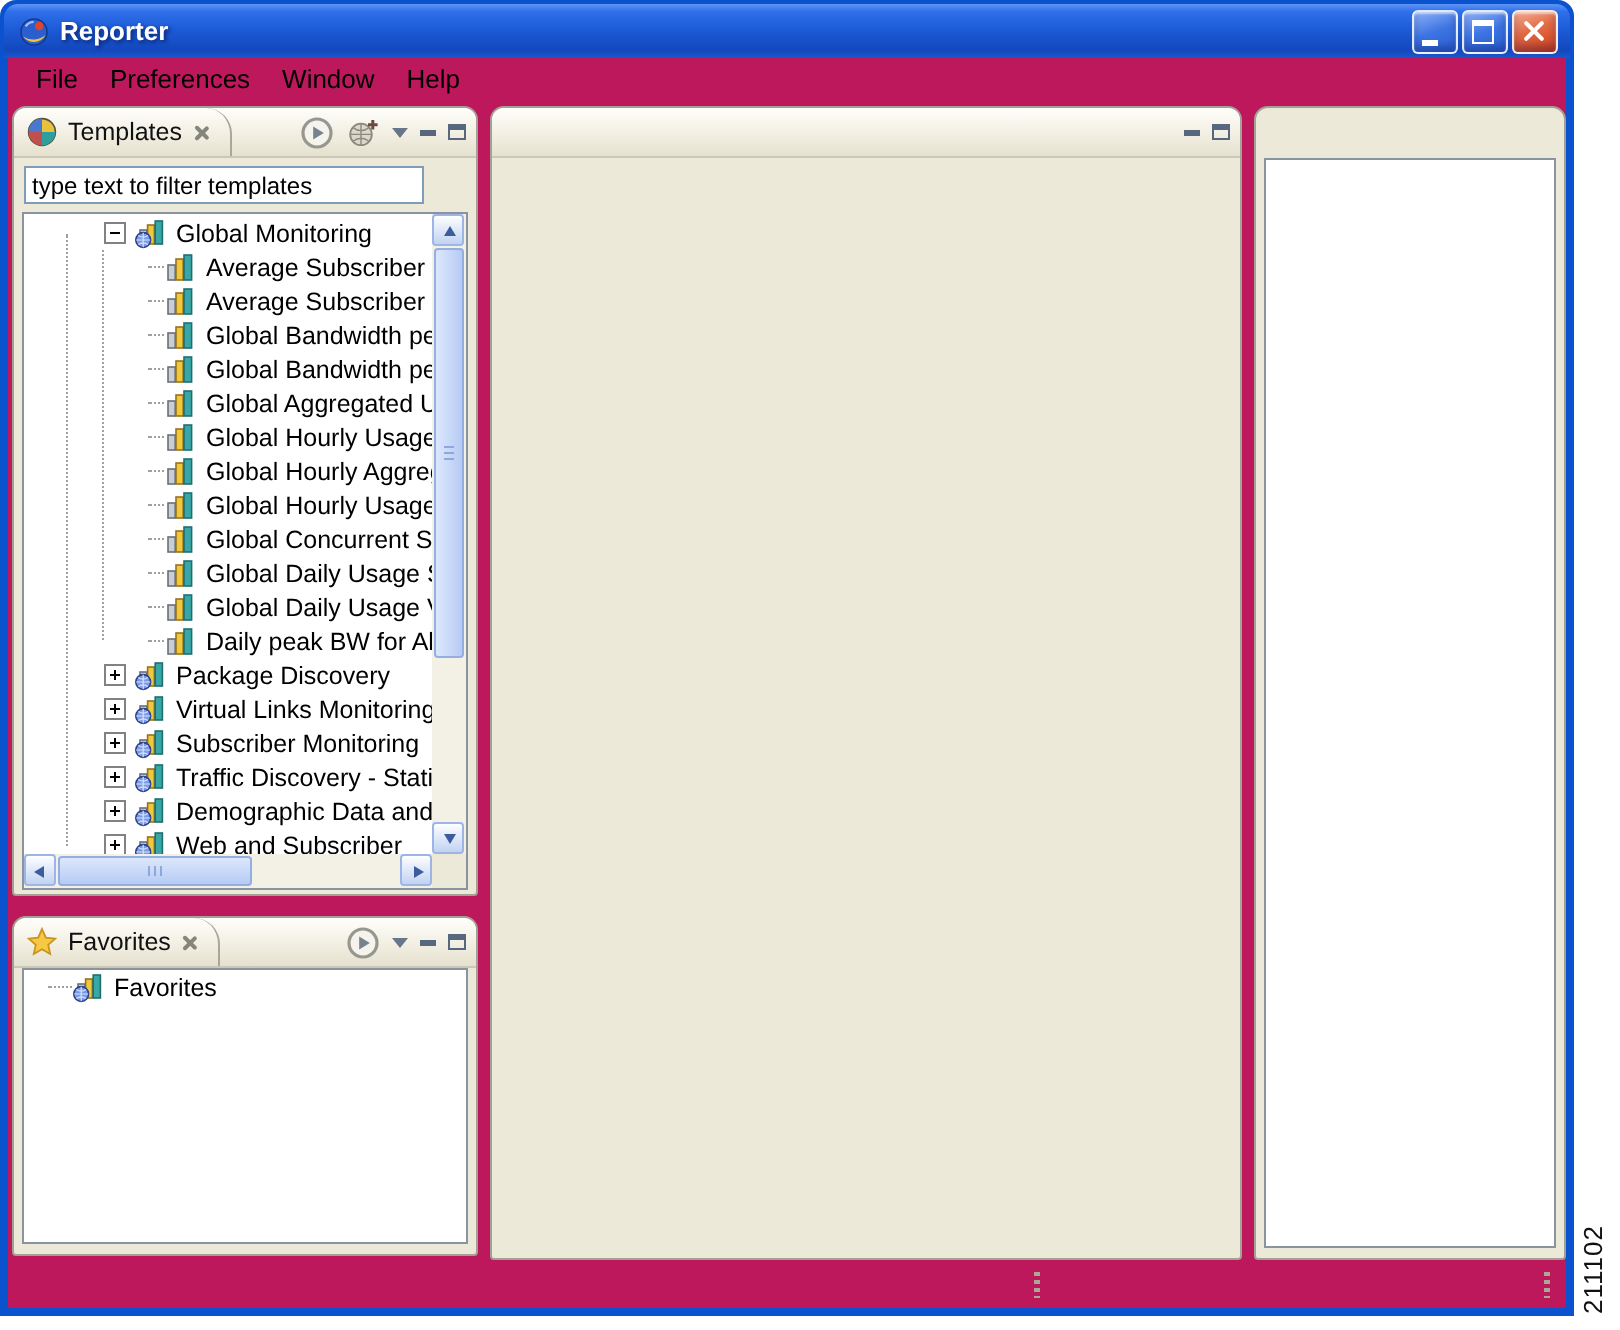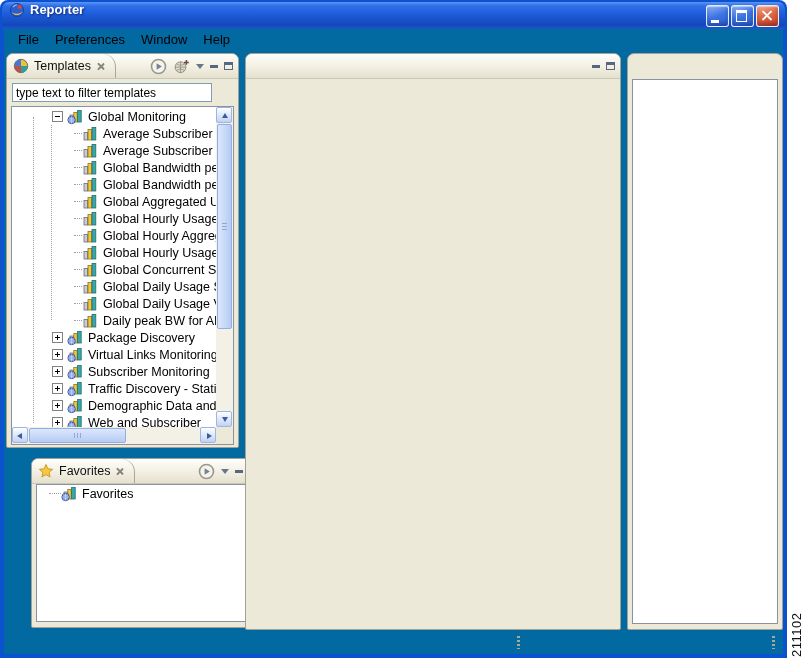--- a/index.html
+++ b/index.html
@@ -5,34 +5,34 @@
   html,body{margin:0;padding:0;background:#fff;}
   #stage{position:relative;width:810px;height:665px;background:#FFFFFF;
          font-family:"Liberation Sans",sans-serif;overflow:hidden;}
 
   
   .window{position:absolute;left:0;top:0;width:787px;height:658px;
           background:#0B52CE;border-radius:8px 8px 0 0;}
   .titlebar{position:absolute;left:2px;top:2px;right:2px;height:27px;
             border-radius:7px 7px 0 0;
             background:linear-gradient(180deg,#5E95F5 0%,#2F6FE9 14%,#1E5CD8 45%,#1348BC 85%,#1C57CC 100%);
-            display:flex;align-items:flex-start;}
+            display:flex;align-items:center;}
   .title-icon{width:16px;height:16px;margin:0 5px 0 7px;flex:none;}
   .title-text{color:#fff;font-weight:bold;font-size:13px;text-shadow:1px 1px 2px rgba(0,10,60,.65);}
   .win-btns{position:absolute;right:6px;top:3px;display:flex;gap:2px;}
   .wbtn{width:21px;height:20px;border:1px solid rgba(255,255,255,.85);border-radius:3px;position:relative;
         box-shadow:inset 0 1px 1px rgba(255,255,255,.55), inset 0 -3px 4px rgba(0,0,70,.30);}
   .wbtn.bmin,.wbtn.bmax{background:linear-gradient(160deg,#8FB2F7 0%,#3D74E3 50%,#2A61D2 100%);}
   .wbtn.bclose{background:linear-gradient(160deg,#F4AC92 0%,#E16A44 45%,#CE3F1C 100%);}
   .wbtn.bmin::after{content:"";position:absolute;left:4px;bottom:3px;width:8px;height:3px;background:#fff;}
   .wbtn.bmax::after{content:"";position:absolute;left:4px;top:4px;width:9px;height:8px;border:1px solid #fff;border-top:3px solid #fff;}
   .wbtn.bclose::before,.wbtn.bclose::after{content:"";position:absolute;left:9px;top:3px;width:2px;height:13px;background:#fff;border-radius:1px;}
   .wbtn.bclose::before{transform:rotate(45deg);} .wbtn.bclose::after{transform:rotate(-45deg);}
 
-  .client{position:absolute;left:4px;top:29px;right:4px;bottom:4px;background:#0369a1;}
+  .client{position:absolute;left:4px;top:29px;right:4px;bottom:4px;background:#be185d;}
 
   
   .menubar{position:absolute;left:0;top:0;right:0;height:21px;display:flex;align-items:center;padding-left:6px;font-size:13px;color:#000;}
   .menu-item{padding:2px 8px;cursor:default;}
 
   
   .view{position:absolute;border:1px solid #A3A195;border-radius:7px 7px 2px 2px;background:#ECE9D8;box-sizing:border-box;}
   .view-header{position:relative;height:24px;border-radius:6px 6px 0 0;
                background:linear-gradient(180deg,#FEFEFB 0%,#F2EFE2 55%,#E5E1CF 100%);
                border-bottom:1px solid #CCC8B8;display:flex;align-items:stretch;}
@@ -78,21 +78,21 @@
   .vthumb{position:absolute;left:1px;right:1px;border:1px solid #94AEE4;border-radius:2px;
           background:linear-gradient(90deg,#DCE7FC,#B6CBF4);}
   .vthumb::after{content:"";position:absolute;left:4px;right:4px;top:50%;margin-top:-4px;height:8px;
           background:repeating-linear-gradient(180deg,#8FA8DC 0 1px,rgba(0,0,0,0) 1px 3px);}
   .hthumb{position:absolute;top:1px;bottom:1px;border:1px solid #94AEE4;border-radius:2px;
           background:linear-gradient(180deg,#DCE7FC,#B6CBF4);}
   .hthumb::after{content:"";position:absolute;top:4px;bottom:4px;left:50%;margin-left:-4px;width:8px;
           background:repeating-linear-gradient(90deg,#8FA8DC 0 1px,rgba(0,0,0,0) 1px 3px);}
 
   
-  #favorites-view{left:2px;top:429px;width:233px;height:170px;margin-left:25px;}
+  #favorites-view{left:2px;top:429px;width:233px;height:170px;}
   .fav-box{position:absolute;left:4px;right:4px;top:25px;bottom:5px;background:#fff;border:1px solid #8A94A1;}
   .fav-box .tree-row{padding-left:12px;}
   .fav-box .stub{width:12px;}
 
   
   #editor-area{left:241px;top:24px;width:376px;height:577px;}
   
   #hierarchy-view{left:623px;top:24px;width:156px;height:577px;}
   .hier-box{position:absolute;left:4px;right:4px;top:25px;bottom:5px;background:#fff;border:1px solid #8A94A1;}
 

